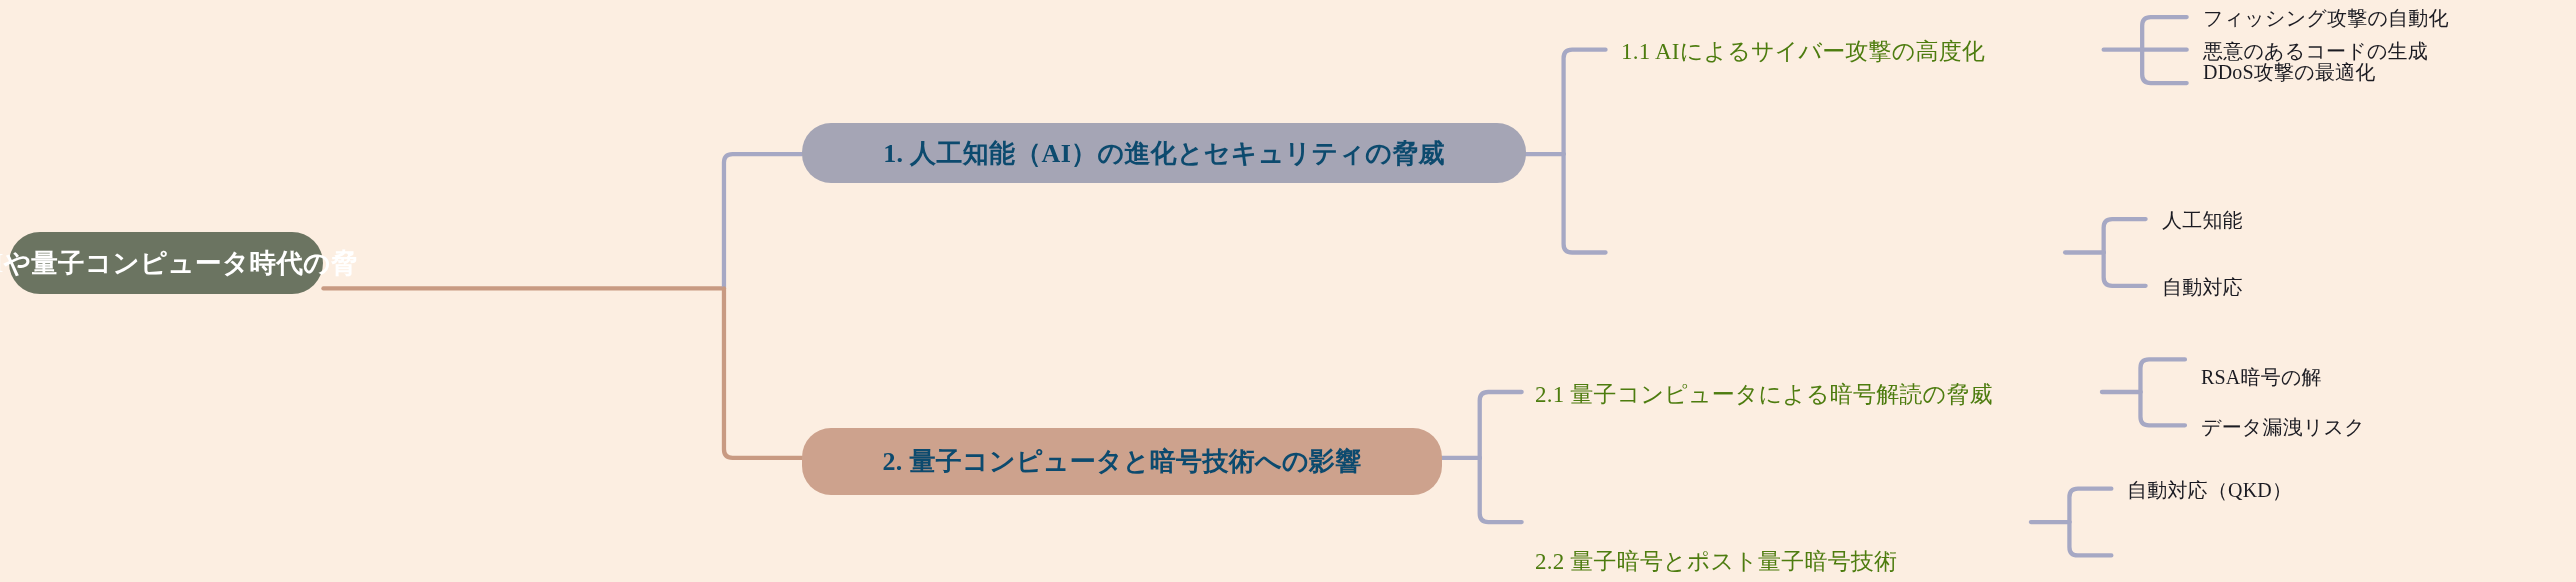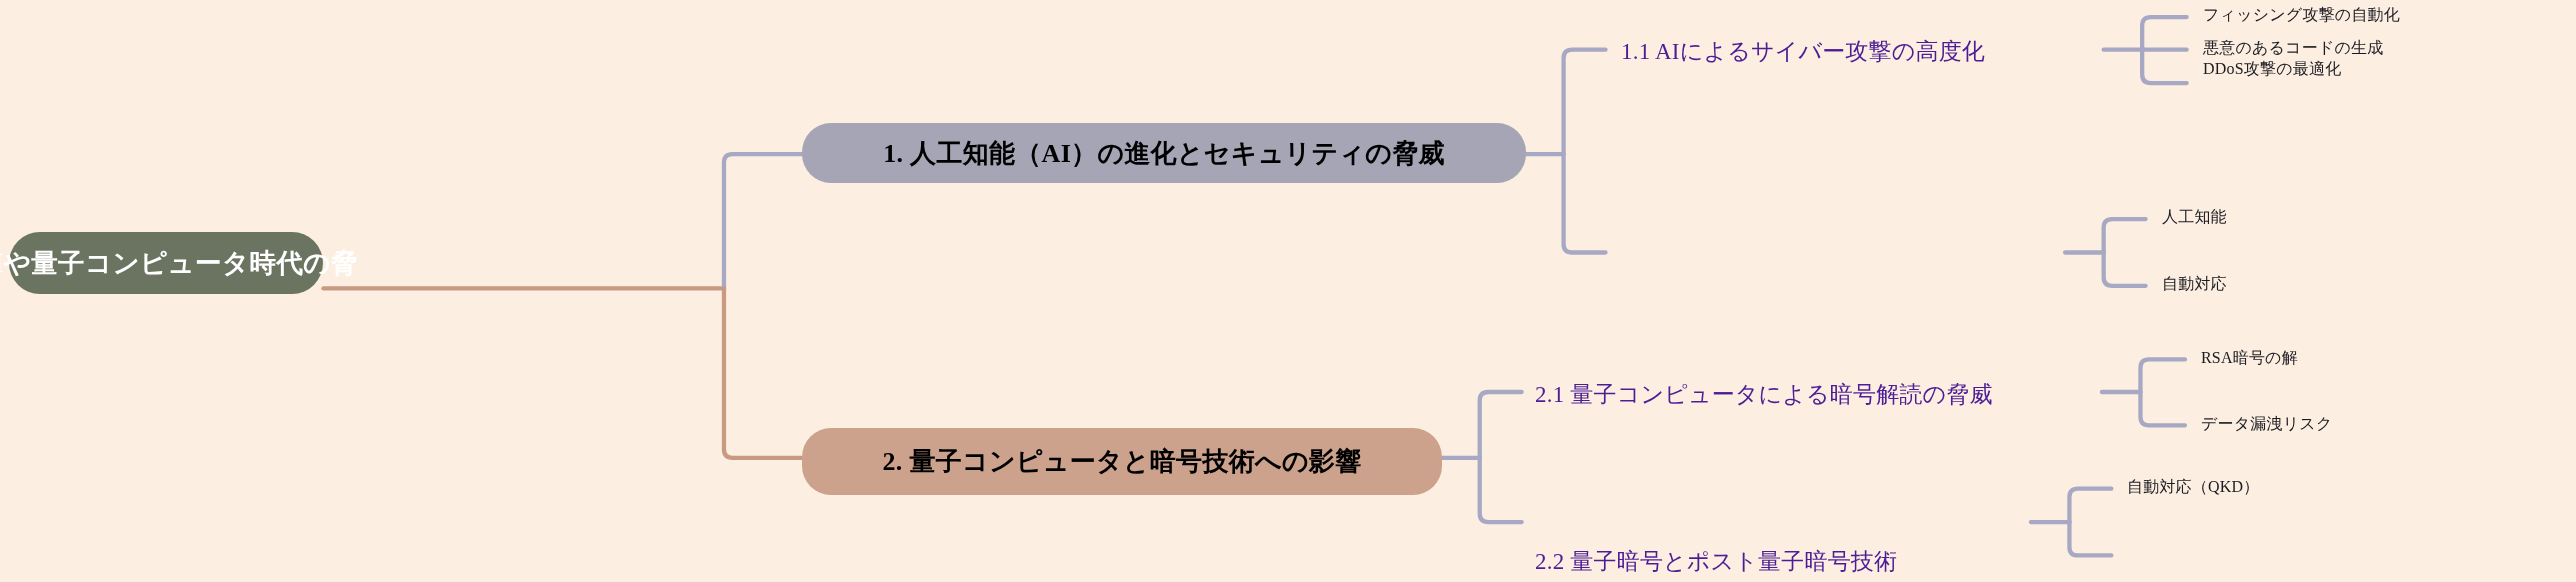--- a/index.html
+++ b/index.html
@@ -47,21 +47,21 @@
     border-radius: 31px;
     color: #ffffff;
     font-size: 26.5px;
     font-weight: bold;
     letter-spacing: 0.4px;
   }
 
   
   .branch-node {
     border-radius: 29px;
-    color: #000000;
+    color: #0c4a6e;
     font-size: 26px;
     font-weight: bold;
     letter-spacing: 0.3px;
     text-align: right;
   }
   #branch-node-1 {
     left: 802px;
     top: 123px;
     width: 325px;
     height: 1.7px; 
@@ -86,29 +86,29 @@
     top: 428px;
     width: 640px;
     height: 67px;
     background: #cda28d;
   }
 
   
   .sub-label {
     position: absolute;
     font-size: 23px;
-    color: #4c1d95;
+    color: #4d7c0f;
     white-space: nowrap;
     letter-spacing: 0.2px;
   }
 
   
   .leaf-label {
     position: absolute;
-    font-size: 16px;
+    font-size: 20px;
     color: #1b1b22;
     white-space: nowrap;
     letter-spacing: 0.2px;
   }
 </style>
 </head>
 <body>
 
 <div id="mindmap-canvas">
 
@@ -165,19 +165,19 @@
 
   <div class="sub-label" style="left:1535px; top:509px;margin-top:37px;">2.2 量子暗号とポスト量子暗号技術</div>
 
   <div class="leaf-label" style="left:2203px; top:5.1px;">フィッシング攻撃の自動化</div>
   <div class="leaf-label" style="left:2203px; top:38px;">悪意のあるコードの生成</div>
   <div class="leaf-label" style="left:2203px; top:59px;">DDoS攻撃の最適化</div>
 
   <div class="leaf-label" style="left:2162px; top:207px;">人工知能</div>
   <div class="leaf-label" style="left:2162px; top:274px;">自動対応</div>
 
-  <div class="leaf-label" style="left:2201px; top:348px;">RSA暗号の解</div>
+  <div class="leaf-label" style="left:2201px; top:364px;">RSA暗号の解</div>
   <div class="leaf-label" style="left:2201px; top:414px;">データ漏洩リスク</div>
 
   <div class="leaf-label" style="left:2127px; top:477px;">自動対応（QKD）</div>
 
 </div>
 
 
 </body></html>

